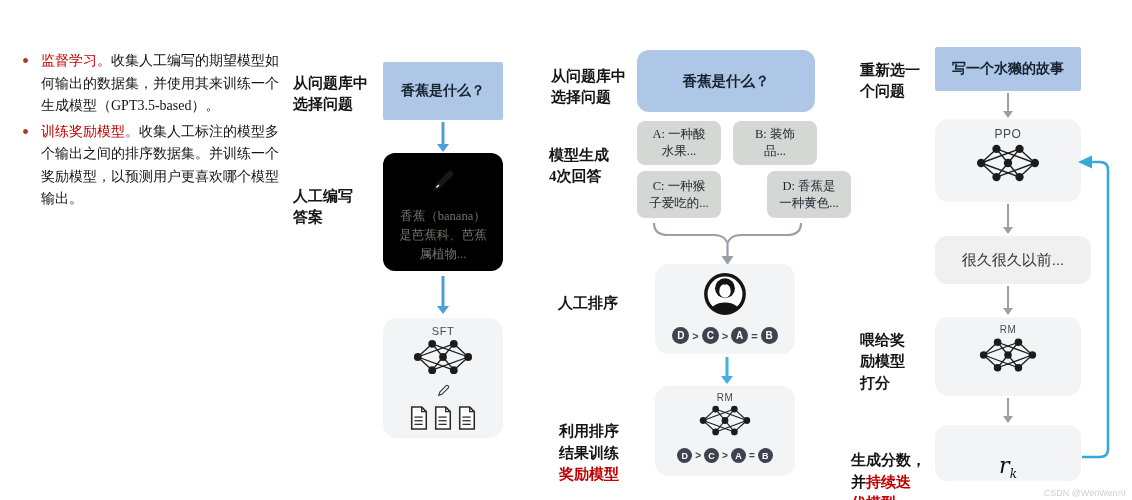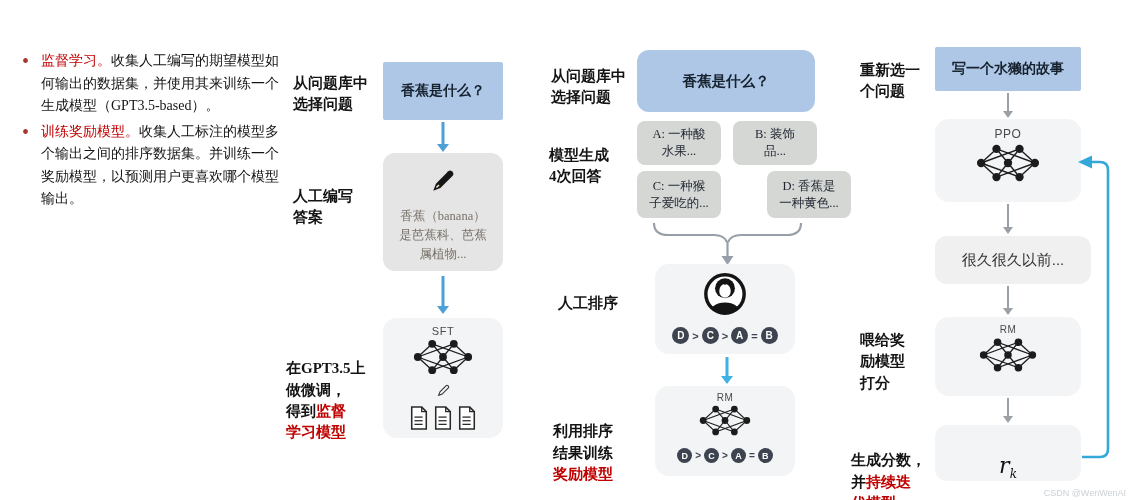--- a/index.html
+++ b/index.html
@@ -18,21 +18,21 @@
   .side-label{position:absolute;font-family:"Liberation Serif","DejaVu Serif",serif;
               font-weight:700;font-size:15px;line-height:1.42;color:#141414;white-space:pre-line;}
   .side-label .hl{white-space:pre-line;}
 
   
   .box{position:absolute;display:flex;align-items:center;justify-content:center;
        text-align:center;box-sizing:border-box;}
   .q{background:#aec7e7;border-radius:2px;font-family:"Liberation Serif","DejaVu Serif",serif;
      font-weight:700;font-size:14px;color:#16222e;}
   .q.wide{border-radius:12px;font-size:14.5px;}
-  .ybox{background:#e5e5e5;border-radius:12px;flex-direction:column;justify-content:flex-start;
+  .ybox{background:#000000;border-radius:12px;flex-direction:column;justify-content:flex-start;
         padding-top:13px;gap:7px;}
   .ybox .ans-text{font-family:"Liberation Serif","DejaVu Serif",serif;font-size:12.5px;
         line-height:1.5;color:#78716a;white-space:pre-line;}
   .opt{background:#d4d7d4;border-radius:8px;font-family:"Liberation Serif","DejaVu Serif",serif;
        font-size:12.5px;line-height:1.35;color:#1f2430;white-space:pre-line;}
   .proc{background:#f3f4f6;border-radius:14px;flex-direction:column;justify-content:flex-start;}
   .plain{background:#f0f0f1;border-radius:12px;font-size:15px;color:#333;
          font-family:"Liberation Sans","DejaVu Sans",sans-serif;}
   .model-tag{font-size:11px;color:#4a4a4a;letter-spacing:.5px;}
   .score{background:#f3f4f6;border-radius:12px;font-family:"DejaVu Serif","Liberation Serif",serif;
@@ -159,26 +159,20 @@
       <svg width="20" height="24" viewBox="0 0 22 26">
           <path d="M3,1 h11 l5,5 v19 h-16 z" fill="#fff" stroke="#2a2a2a" stroke-width="1.7"></path>
           <path d="M14,1 v5 h5" fill="none" stroke="#2a2a2a" stroke-width="1.5"></path>
           <line x1="6" y1="12" x2="15" y2="12" stroke="#2a2a2a" stroke-width="1.4"></line>
           <line x1="6" y1="16" x2="15" y2="16" stroke="#2a2a2a" stroke-width="1.4"></line>
           <line x1="6" y1="20" x2="15" y2="20" stroke="#2a2a2a" stroke-width="1.4"></line>
         </svg>
     </span>
   </div>
 
-  <div class="side-label" style="left:286px;top:337px;width:97px;">
-    <span>在GPT3.5上
-做微调，
-得到</span><span class="hl">监督
-学习模型</span>
-  </div>
 
   <div class="side-label" style="left:551px;top:66px;">从问题库中
 选择问题</div>
 
   <div class="box q wide" style="left:637px;top:50px;width:178px;height:62px;">
     <span>香蕉是什么？</span>
   </div>
 
   <div class="box opt" style="left:637px;top:121px;width:84px;height:44px;"><span>A: 一种酸
 水果...</span></div>
@@ -267,21 +261,21 @@
       <span class="pill">D</span>
       <span class="sep">&gt;</span>
       <span class="pill">C</span>
       <span class="sep">&gt;</span>
       <span class="pill">A</span>
       <span class="sep">=</span>
       <span class="pill">B</span>
     </div>
   </div>
 
-  <div class="side-label" style="left:553px;top:400px;width:66px;">
+  <div class="side-label" style="left:553px;top:400px;width:66px;text-align:right;">
     <span>利用排序
 结果训练
 </span><span class="hl">奖励模型</span>
   </div>
 
   <div class="side-label" style="left:860px;top:60px;">重新选一
 个问题</div>
 
   <div class="box q" style="left:935px;top:47px;width:146px;height:44px;">
     <span>写一个水獭的故事</span>

